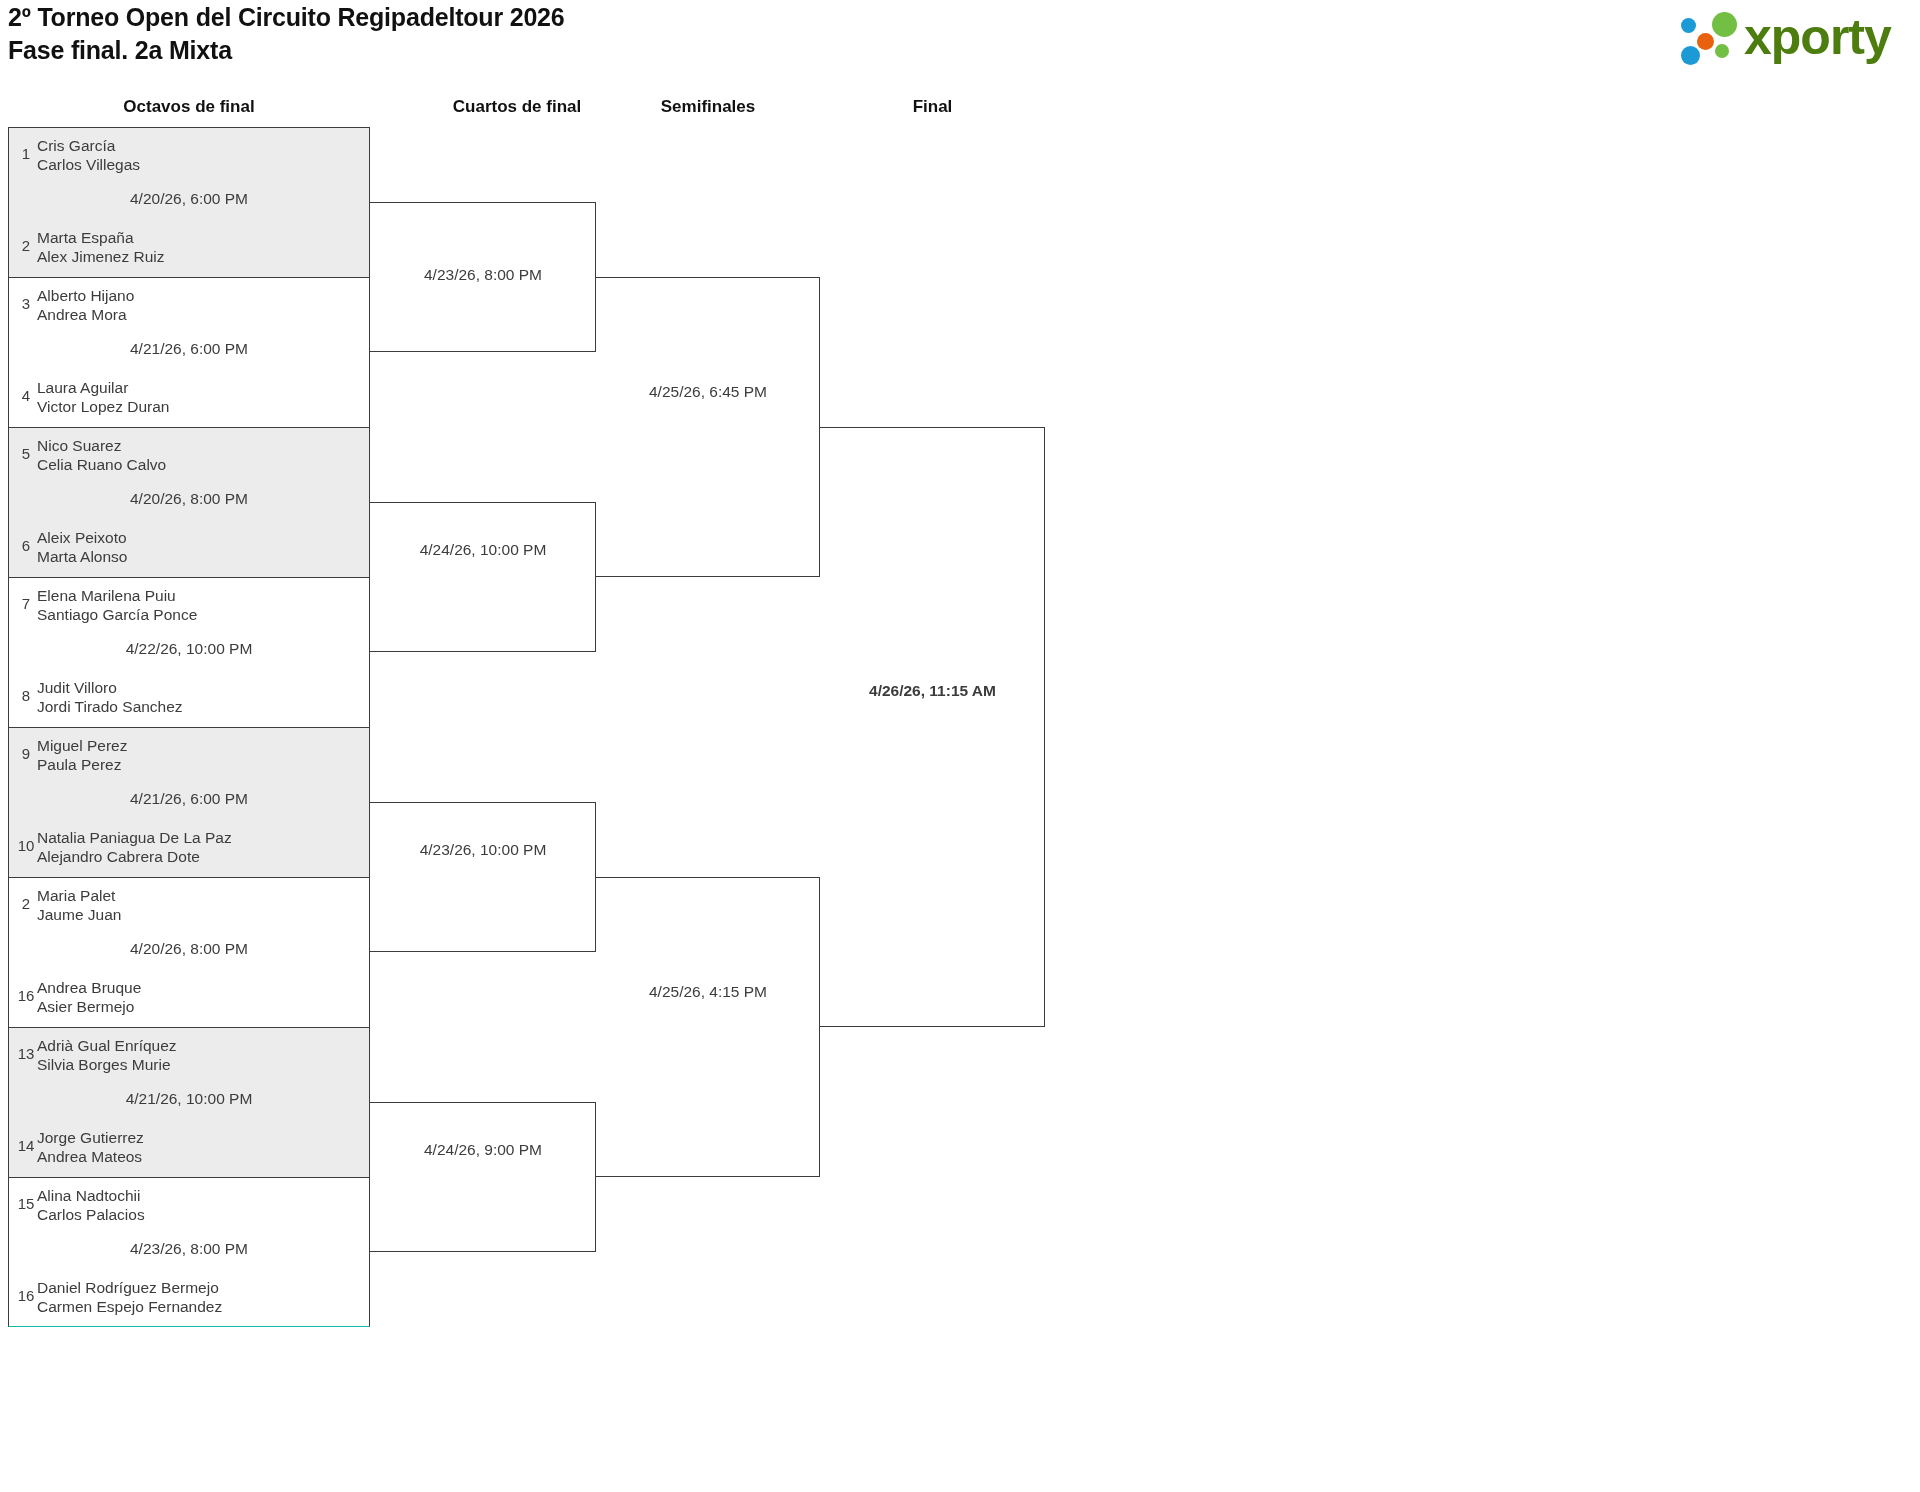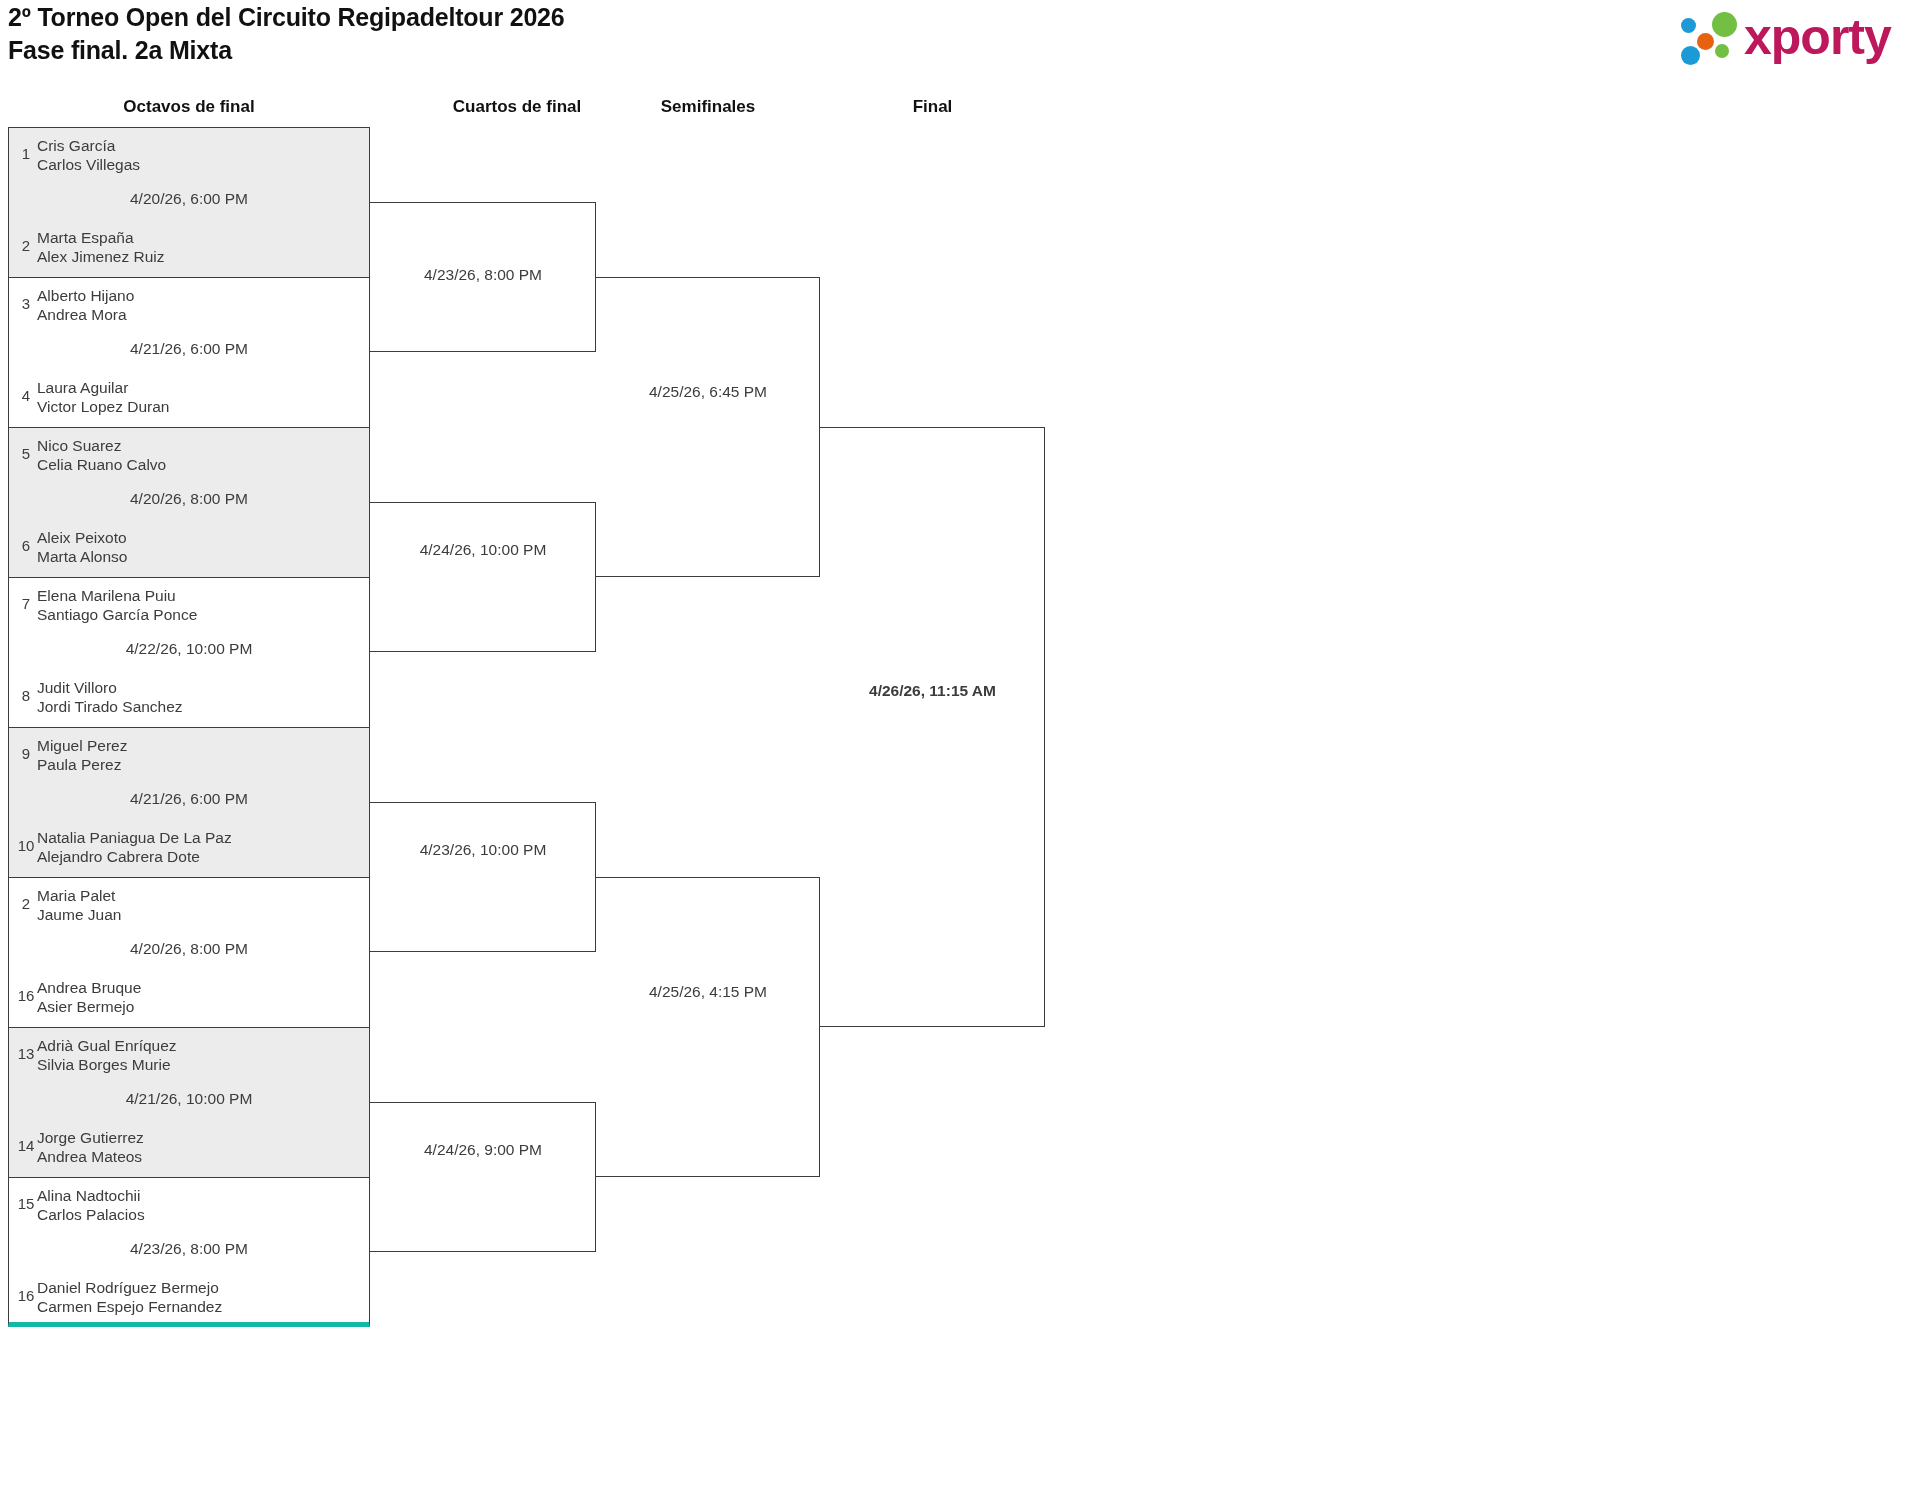--- a/index.html
+++ b/index.html
@@ -61,21 +61,21 @@
   #dot-2 { left: 1px;  top: 34px; width: 19px; height: 19px; }
   #dot-3 { left: 17px; top: 21px; width: 17px; height: 17px; }
   #dot-4 { left: 32px; top: 0px;  width: 25px; height: 25px; }
   #dot-5 { left: 35px; top: 32px; width: 14px; height: 14px; }
   #logo-word {
     position: absolute;
     left: 64px;
     top: -2px;
     font-size: 50px;
     font-weight: bold;
-    color: #be185d;
+    color: #4d7c0f;
     letter-spacing: -1px;
     line-height: 62px;
   }
 
   
   .round-head {
     position: absolute;
     font-size: 17px;
     font-weight: bold;
     color: #111111;
@@ -97,21 +97,21 @@
     position: absolute;
     left: 8px;
     width: 362px;
     height: 150px;
     box-sizing: border-box;
     border: 1px solid #3c3c3c;
     border-bottom: none;
   }
   .r1-match.shaded { background: #ececec; }
   .r1-match.plain  { background: #ffffff; }
-  .r1-match.last   { border-bottom: 5px solid #14b8a6; }
+  .r1-match.last   { border-bottom: 1px solid #14b8a6; }
 
   .team {
     position: absolute;
     left: 0;
     width: 100%;
     height: 40px;
   }
   .team.top    { top: 8px; }
   .team.bottom { top: 100px; }
   .seed {

